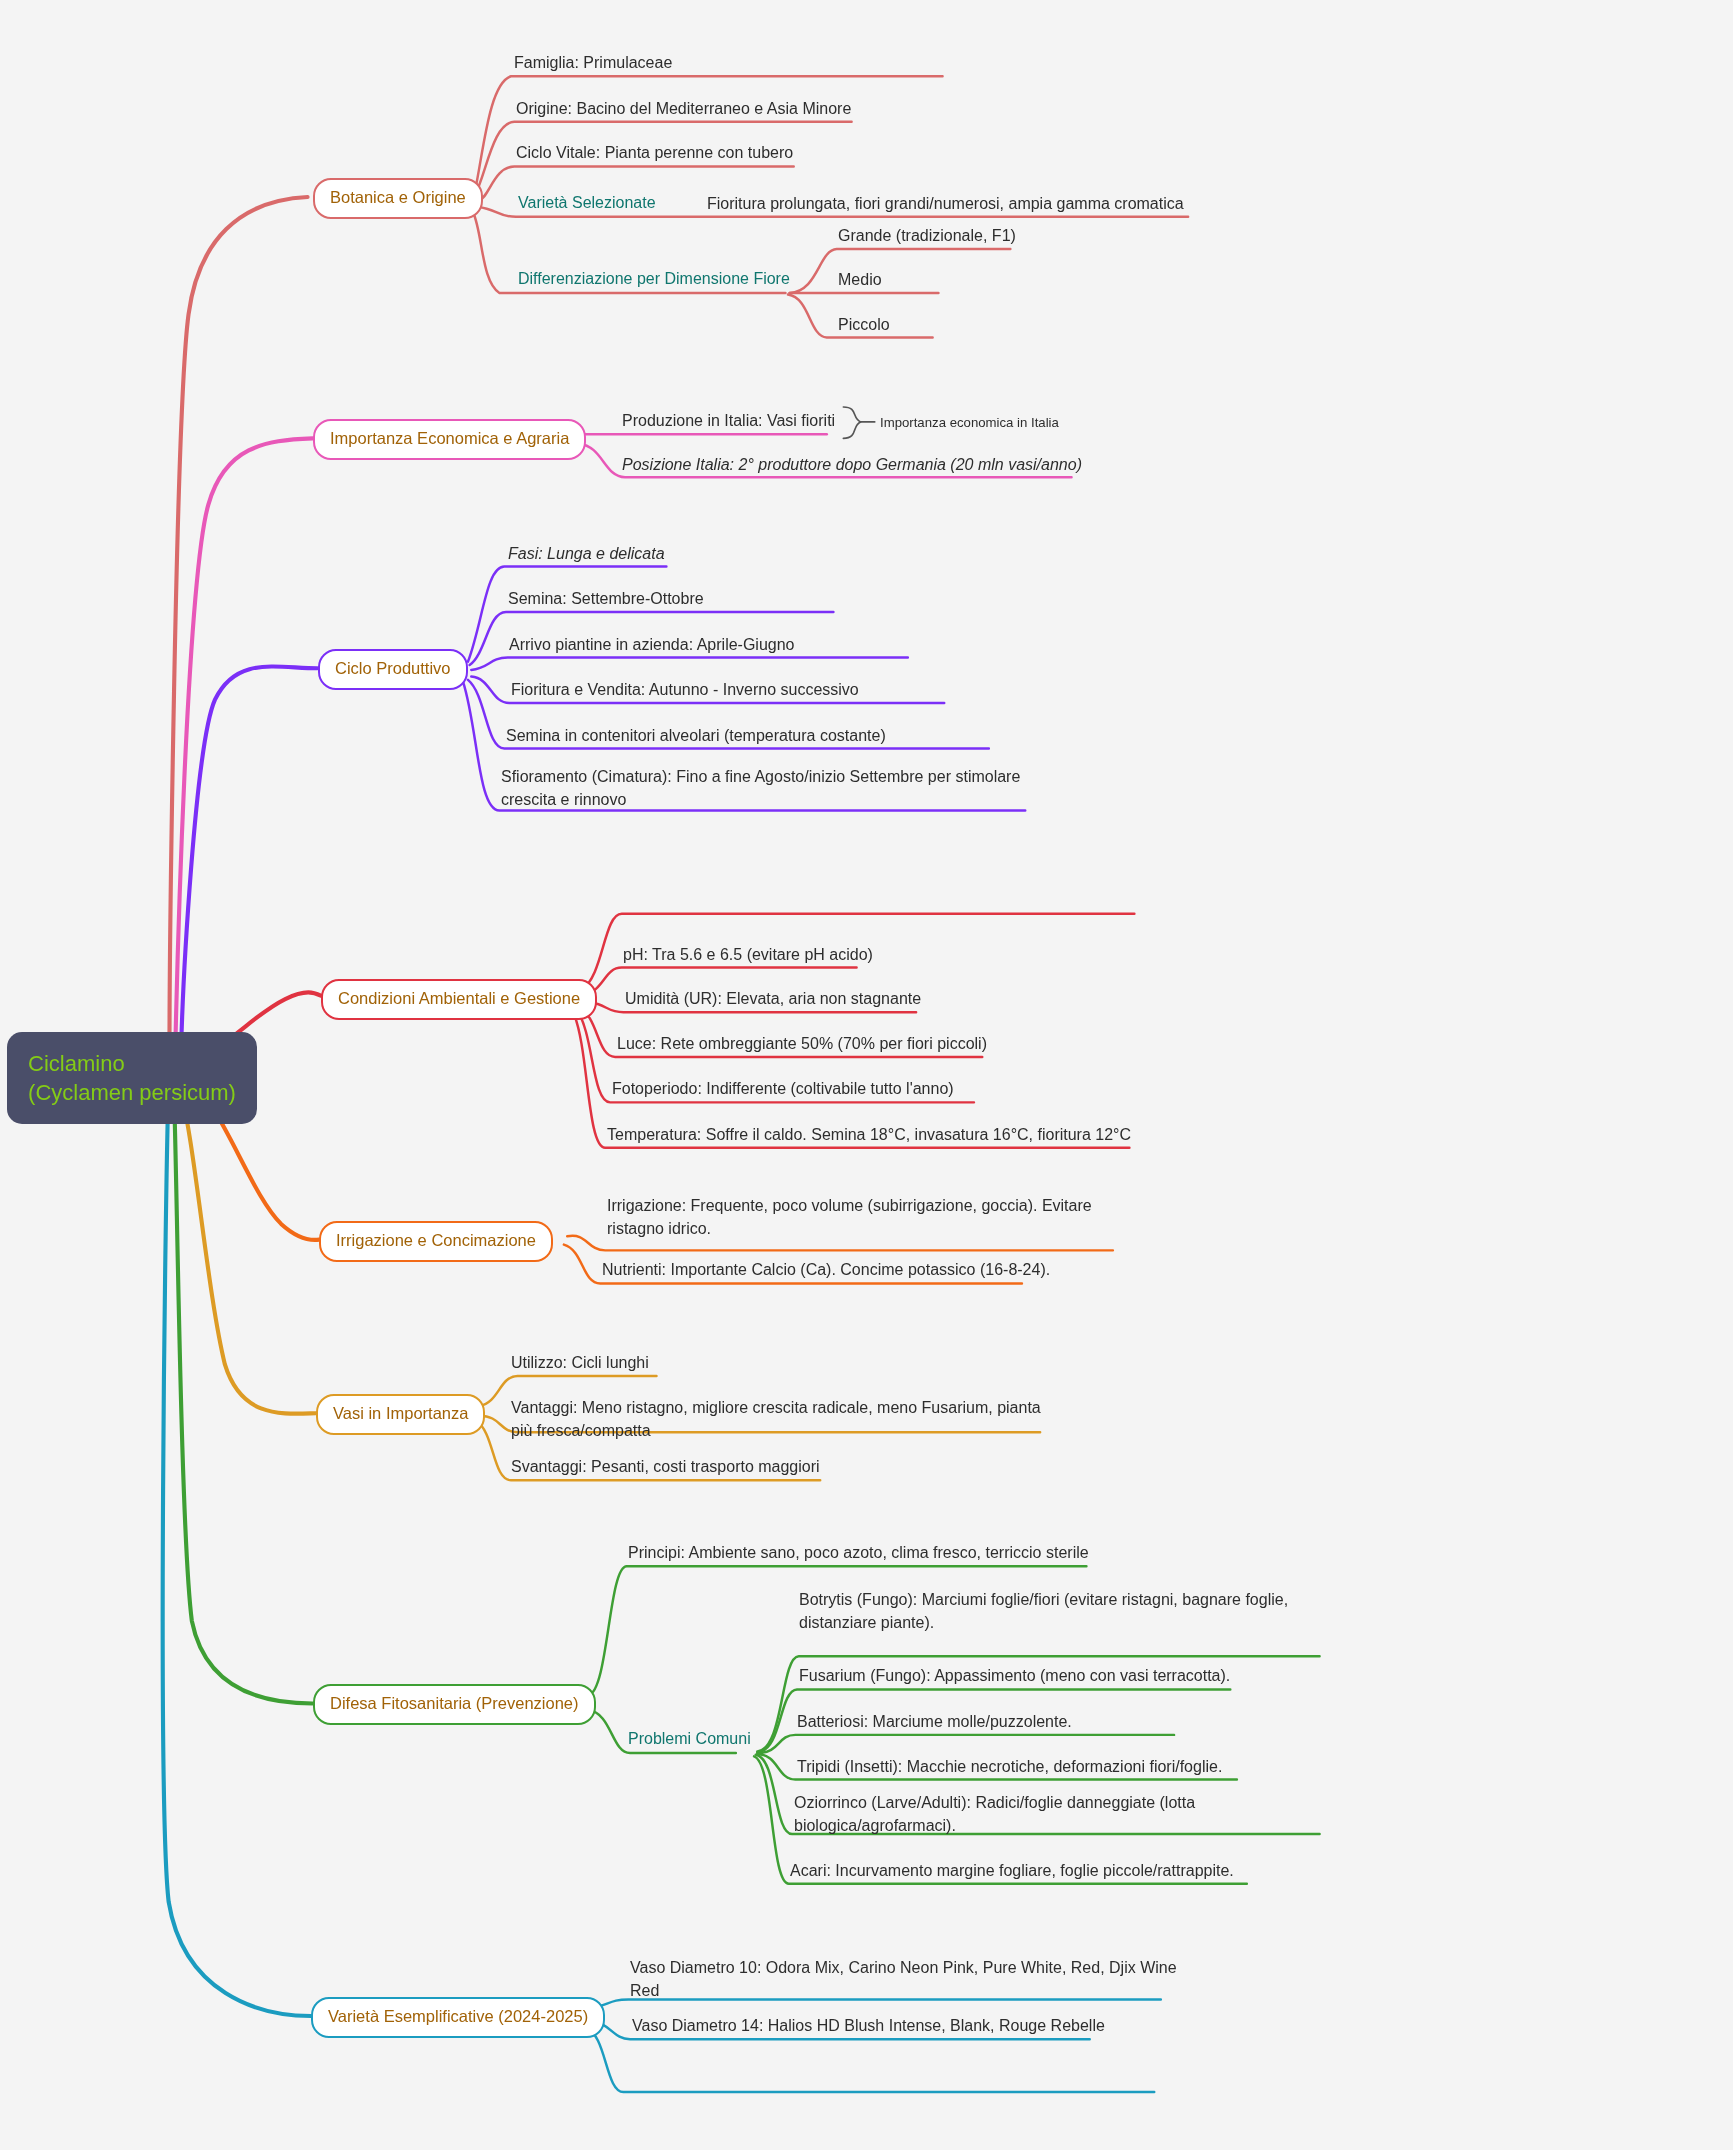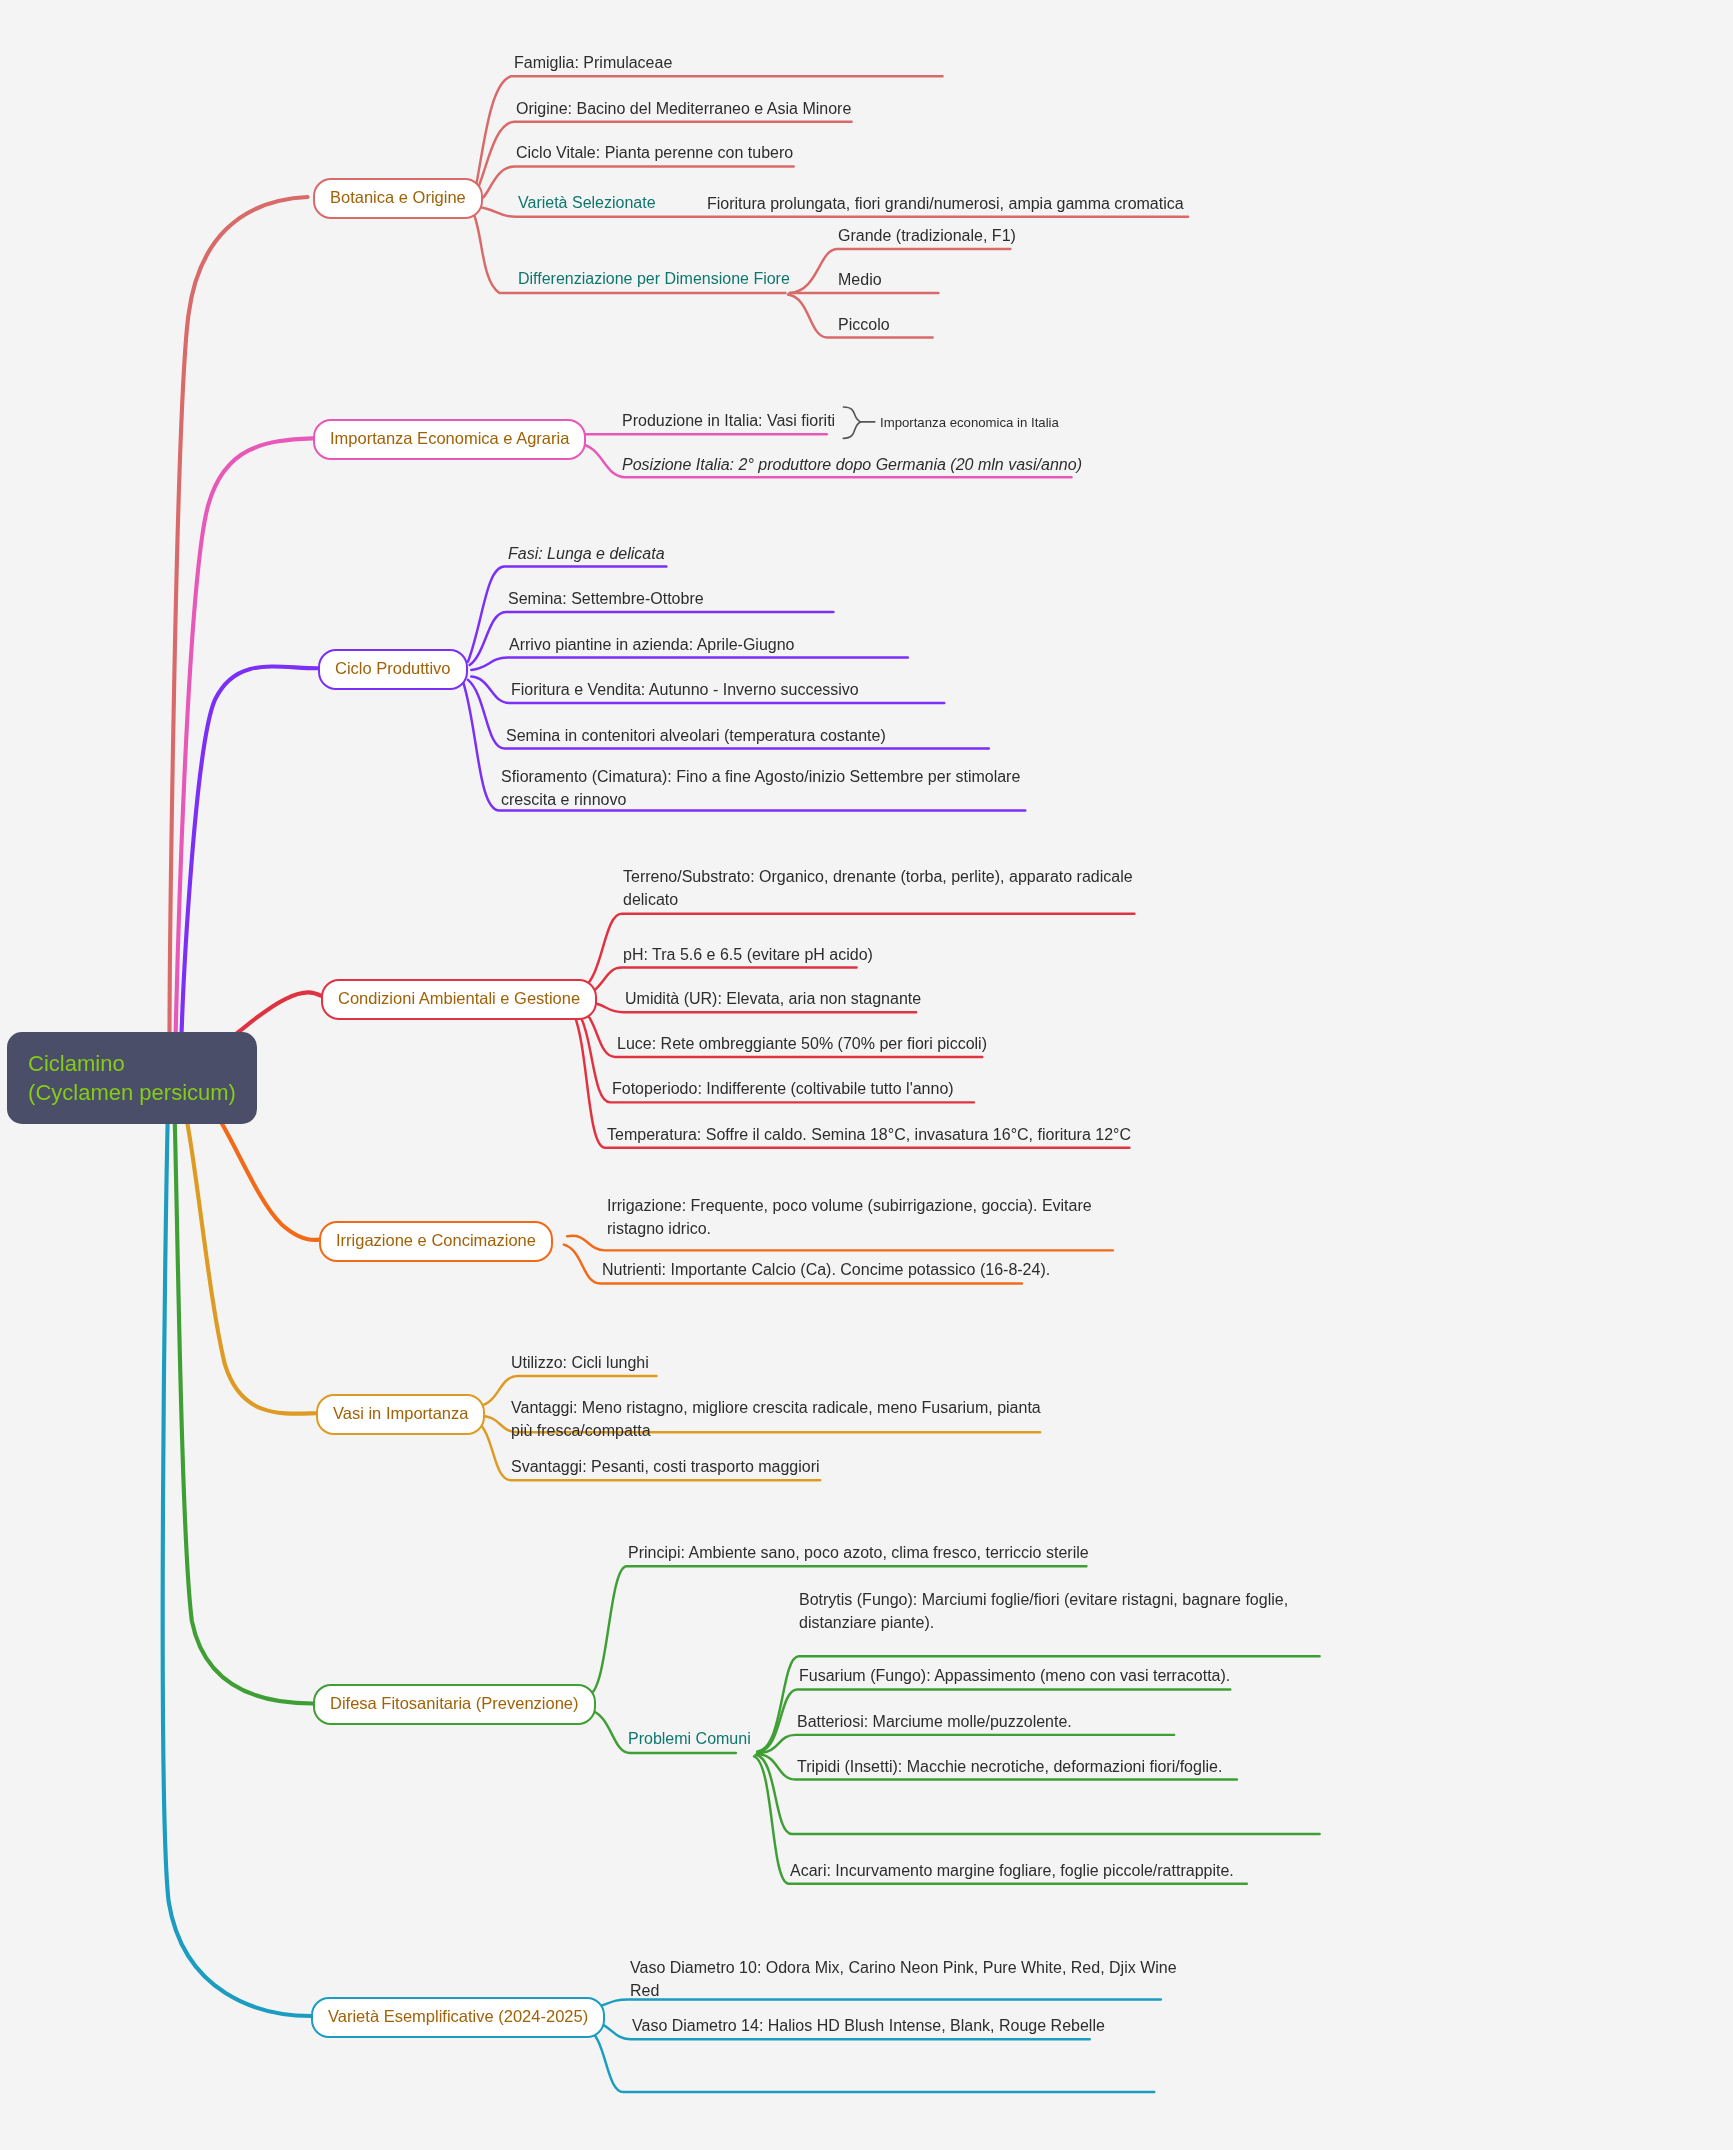--- a/index.html
+++ b/index.html
@@ -154,22 +154,20 @@
   <div class="node l1" style="left:318px; top:649px; border-color:#7b2ff7;">Ciclo Produttivo</div>
   <div class="node leaf" style="left:508px; top:542px;font-style:italic;">Fasi: Lunga e delicata</div>
   <div class="node leaf" style="left:508px; top:587px;">Semina: Settembre-Ottobre</div>
   <div class="node leaf" style="left:509px; top:633px;">Arrivo piantine in azienda: Aprile-Giugno</div>
   <div class="node leaf" style="left:511px; top:678px;">Fioritura e Vendita: Autunno - Inverno successivo</div>
   <div class="node leaf" style="left:506px; top:724px;">Semina in contenitori alveolari (temperatura costante)</div>
   <div class="node leaf" style="left:501px; top:765px;">Sfioramento (Cimatura): Fino a fine Agosto/inizio Settembre per stimolare
 crescita e rinnovo</div>
 
   <div class="node l1" style="left:321px; top:979px; border-color:#e03341;">Condizioni Ambientali e Gestione</div>
-  <div class="node leaf" style="left:623px; top:865px;">Terreno/Substrato: Organico, drenante (torba, perlite), apparato radicale
-delicato</div>
   <div class="node leaf" style="left:623px; top:943px;">pH: Tra 5.6 e 6.5 (evitare pH acido)</div>
   <div class="node leaf" style="left:625px; top:987px;">Umidità (UR): Elevata, aria non stagnante</div>
   <div class="node leaf" style="left:617px; top:1032px;">Luce: Rete ombreggiante 50% (70% per fiori piccoli)</div>
   <div class="node leaf" style="left:612px; top:1077px;">Fotoperiodo: Indifferente (coltivabile tutto l'anno)</div>
   <div class="node leaf" style="left:607px; top:1123px;">Temperatura: Soffre il caldo. Semina 18°C, invasatura 16°C, fioritura 12°C</div>
 
   <div class="node l1" style="left:319px; top:1221px; border-color:#f26a17;">Irrigazione e Concimazione</div>
   <div class="node leaf" style="left:607px; top:1194px;">Irrigazione: Frequente, poco volume (subirrigazione, goccia). Evitare
 ristagno idrico.</div>
   <div class="node leaf" style="left:602px; top:1258px;">Nutrienti: Importante Calcio (Ca). Concime potassico (16-8-24).</div>
@@ -181,20 +179,22 @@
   <div class="node leaf" style="left:511px; top:1455px;">Svantaggi: Pesanti, costi trasporto maggiori</div>
 
   <div class="node l1" style="left:313px; top:1684px; border-color:#3e9f34;">Difesa Fitosanitaria (Prevenzione)</div>
   <div class="node leaf" style="left:628px; top:1541px;">Principi: Ambiente sano, poco azoto, clima fresco, terriccio sterile</div>
   <div class="node midlabel" style="left:628px; top:1728px;">Problemi Comuni</div>
   <div class="node leaf" style="left:799px; top:1588px;">Botrytis (Fungo): Marciumi foglie/fiori (evitare ristagni, bagnare foglie,
 distanziare piante).</div>
   <div class="node leaf" style="left:799px; top:1664px;">Fusarium (Fungo): Appassimento (meno con vasi terracotta).</div>
   <div class="node leaf" style="left:797px; top:1710px;">Batteriosi: Marciume molle/puzzolente.</div>
   <div class="node leaf" style="left:797px; top:1755px;">Tripidi (Insetti): Macchie necrotiche, deformazioni fiori/foglie.</div>
+  <div class="node leaf" style="left:794px; top:1791px;">Oziorrinco (Larve/Adulti): Radici/foglie danneggiate (lotta
+biologica/agrofarmaci).</div>
   <div class="node leaf" style="left:790px; top:1859px;">Acari: Incurvamento margine fogliare, foglie piccole/rattrappite.</div>
 
   <div class="node l1" style="left:311px; top:1997px; border-color:#1b9cc0;">Varietà Esemplificative (2024-2025)</div>
   <div class="node leaf" style="left:630px; top:1956px;">Vaso Diametro 10: Odora Mix, Carino Neon Pink, Pure White, Red, Djix Wine
 Red</div>
   <div class="node leaf" style="left:632px; top:2014px;">Vaso Diametro 14: Halios HD Blush Intense, Blank, Rouge Rebelle</div>
 
 </div>
 
 

